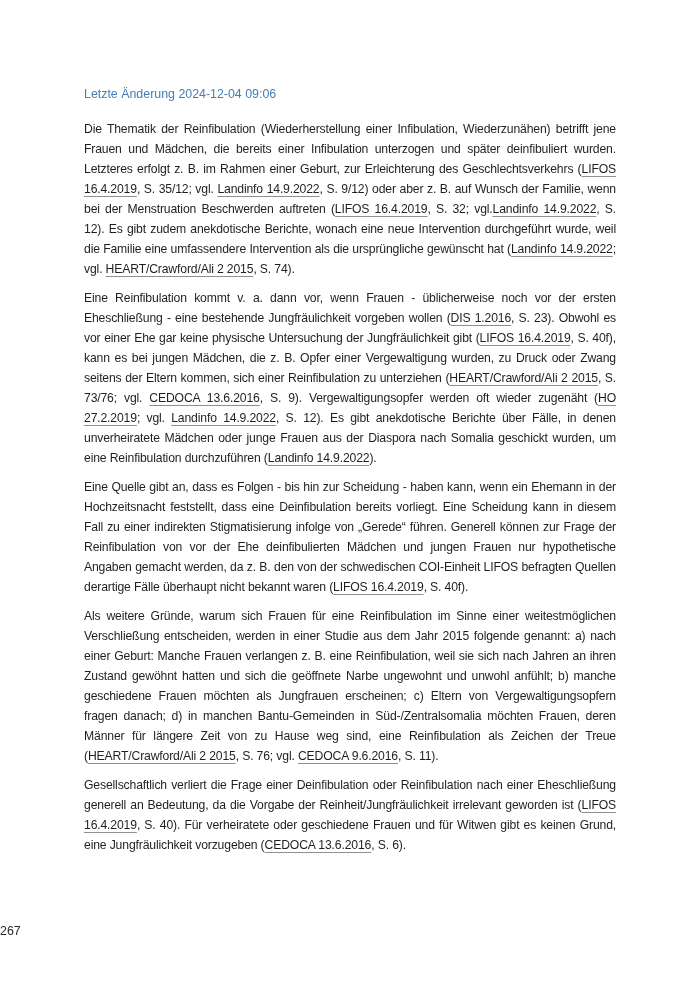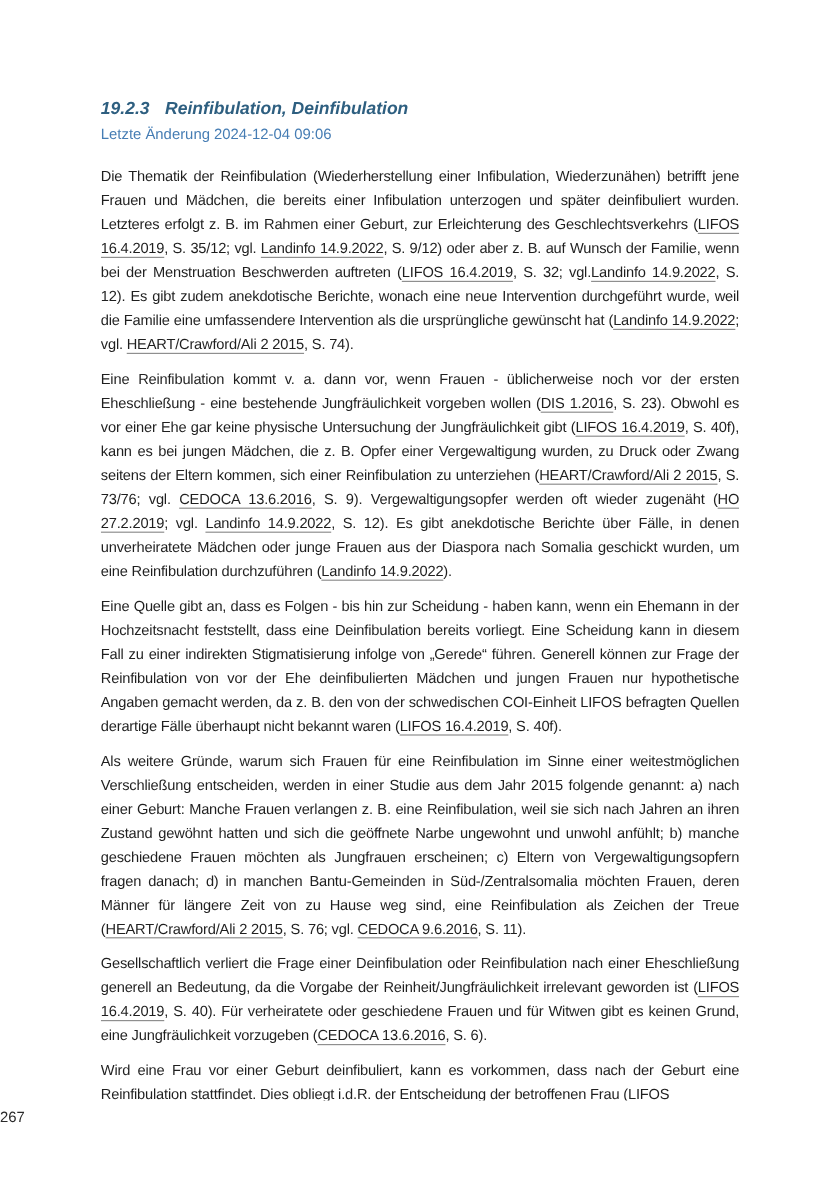--- a/index.html
+++ b/index.html
@@ -67,27 +67,23 @@
     left: 0;
     width: 700px;
     font-size: 12.4px;
     color: #2a2a2a;
   }
 </style>
 </head>
 <body style="--heading-color: #2e5f80; --subtitle-color: #467db4; --body-color: #1f1f1f; --underline-color: #8f8f8f;">
 
 <div class="content">
-  <div class="heading">
-    <span class="num">19.2.3</span><span>Reinfibulation, Deinfibulation</span>
-  </div>
   <div class="subtitle">Letzte Änderung 2024-12-04 09:06</div>
   <div class="paras" id="paragraphs">
       <p lang="de"><span>Die Thematik der Reinfibulation (Wiederherstellung einer Infibulation, Wiederzunähen) betrifft jene Frauen und Mädchen, die bereits einer Infibulation unterzogen und später deinfibuliert wurden. Letzteres erfolgt z. B. im Rahmen einer Geburt, zur Erleichterung des Geschlechtsverkehrs (</span><span class="citation">LIFOS 16.4.2019</span><span>, S. 35/12; vgl. </span><span class="citation">Landinfo 14.9.2022</span><span>, S. 9/12) oder aber z. B. auf Wunsch der Familie, wenn bei der Menstruation Beschwerden auftreten (</span><span class="citation">LIFOS 16.4.2019</span><span>, S. 32; vgl.</span><span class="citation">Landinfo 14.9.2022</span><span>, S. 12). Es gibt zudem anekdotische Berichte, wonach eine neue Intervention durchgeführt wurde, weil die Familie eine umfassendere Intervention als die ursprüngliche gewünscht hat (</span><span class="citation">Landinfo 14.9.2022</span><span>; vgl. </span><span class="citation">HEART/Crawford/Ali 2 2015</span><span>, S. 74).</span></p>
       <p lang="de"><span>Eine Reinfibulation kommt v. a. dann vor, wenn Frauen - üblicherweise noch vor der ersten Eheschließung - eine bestehende Jungfräulichkeit vorgeben wollen (</span><span class="citation">DIS 1.2016</span><span>, S. 23). Obwohl es vor einer Ehe gar keine physische Untersuchung der Jungfräulichkeit gibt (</span><span class="citation">LIFOS 16.4.2019</span><span>, S. 40f), kann es bei jungen Mädchen, die z. B. Opfer einer Vergewaltigung wurden, zu Druck oder Zwang seitens der Eltern kommen, sich einer Reinfibulation zu unterziehen (</span><span class="citation">HEART/Crawford/Ali 2 2015</span><span>, S. 73/76; vgl. </span><span class="citation">CEDOCA 13.6.2016</span><span>, S. 9). Vergewaltigungsopfer werden oft wieder zugenäht (</span><span class="citation">HO 27.2.2019</span><span>; vgl. </span><span class="citation">Landinfo 14.9.2022</span><span>, S. 12). Es gibt anekdotische Berichte über Fälle, in denen unverheiratete Mädchen oder junge Frauen aus der Diaspora nach Somalia geschickt wurden, um eine Reinfibulation durchzuführen (</span><span class="citation">Landinfo 14.9.2022</span><span>).</span></p>
       <p lang="de"><span>Eine Quelle gibt an, dass es Folgen - bis hin zur Scheidung - haben kann, wenn ein Ehemann in der Hochzeitsnacht feststellt, dass eine Deinfibulation bereits vorliegt. Eine Scheidung kann in diesem Fall zu einer indirekten Stigmatisierung infolge von „Gerede“ führen. Generell können zur Frage der Reinfibulation von vor der Ehe deinfibulierten Mädchen und jungen Frauen nur hypothetische Angaben gemacht werden, da z. B. den von der schwedischen COI-Einheit LIFOS befragten Quellen derartige Fälle überhaupt nicht bekannt waren (</span><span class="citation">LIFOS 16.4.2019</span><span>, S. 40f).</span></p>
       <p lang="de"><span>Als weitere Gründe, warum sich Frauen für eine Reinfibulation im Sinne einer weitestmöglichen Verschließung entscheiden, werden in einer Studie aus dem Jahr 2015 folgende genannt: a) nach einer Geburt: Manche Frauen verlangen z. B. eine Reinfibulation, weil sie sich nach Jahren an ihren Zustand gewöhnt hatten und sich die geöffnete Narbe ungewohnt und unwohl anfühlt; b) manche geschiedene Frauen möchten als Jungfrauen erscheinen; c) Eltern von Vergewaltigungsopfern fragen danach; d) in manchen Bantu-Gemeinden in Süd-/Zentralsomalia möchten Frauen, deren Männer für längere Zeit von zu Hause weg sind, eine Reinfibulation als Zeichen der Treue (</span><span class="citation">HEART/Crawford/Ali 2 2015</span><span>, S. 76; vgl. </span><span class="citation">CEDOCA 9.6.2016</span><span>, S. 11).</span></p>
       <p lang="de"><span>Gesellschaftlich verliert die Frage einer Deinfibulation oder Reinfibulation nach einer Eheschließung generell an Bedeutung, da die Vorgabe der Reinheit/Jungfräulichkeit irrelevant geworden ist (</span><span class="citation">LIFOS 16.4.2019</span><span>, S. 40). Für verheiratete oder geschiedene Frauen und für Witwen gibt es keinen Grund, eine Jungfräulichkeit vorzugeben (</span><span class="citation">CEDOCA 13.6.2016</span><span>, S. 6).</span></p>
-      <p lang="de"><span>Wird eine Frau vor einer Geburt deinfibuliert, kann es vorkommen, dass nach der Geburt eine Reinfibulation stattfindet. Dies obliegt i.d.R. der Entscheidung der betroffenen Frau (</span><span class="citation">LIFOS</span></p>
     </div>
 </div>
 
 <div class="footer">267</div>
 
 </body></html>

